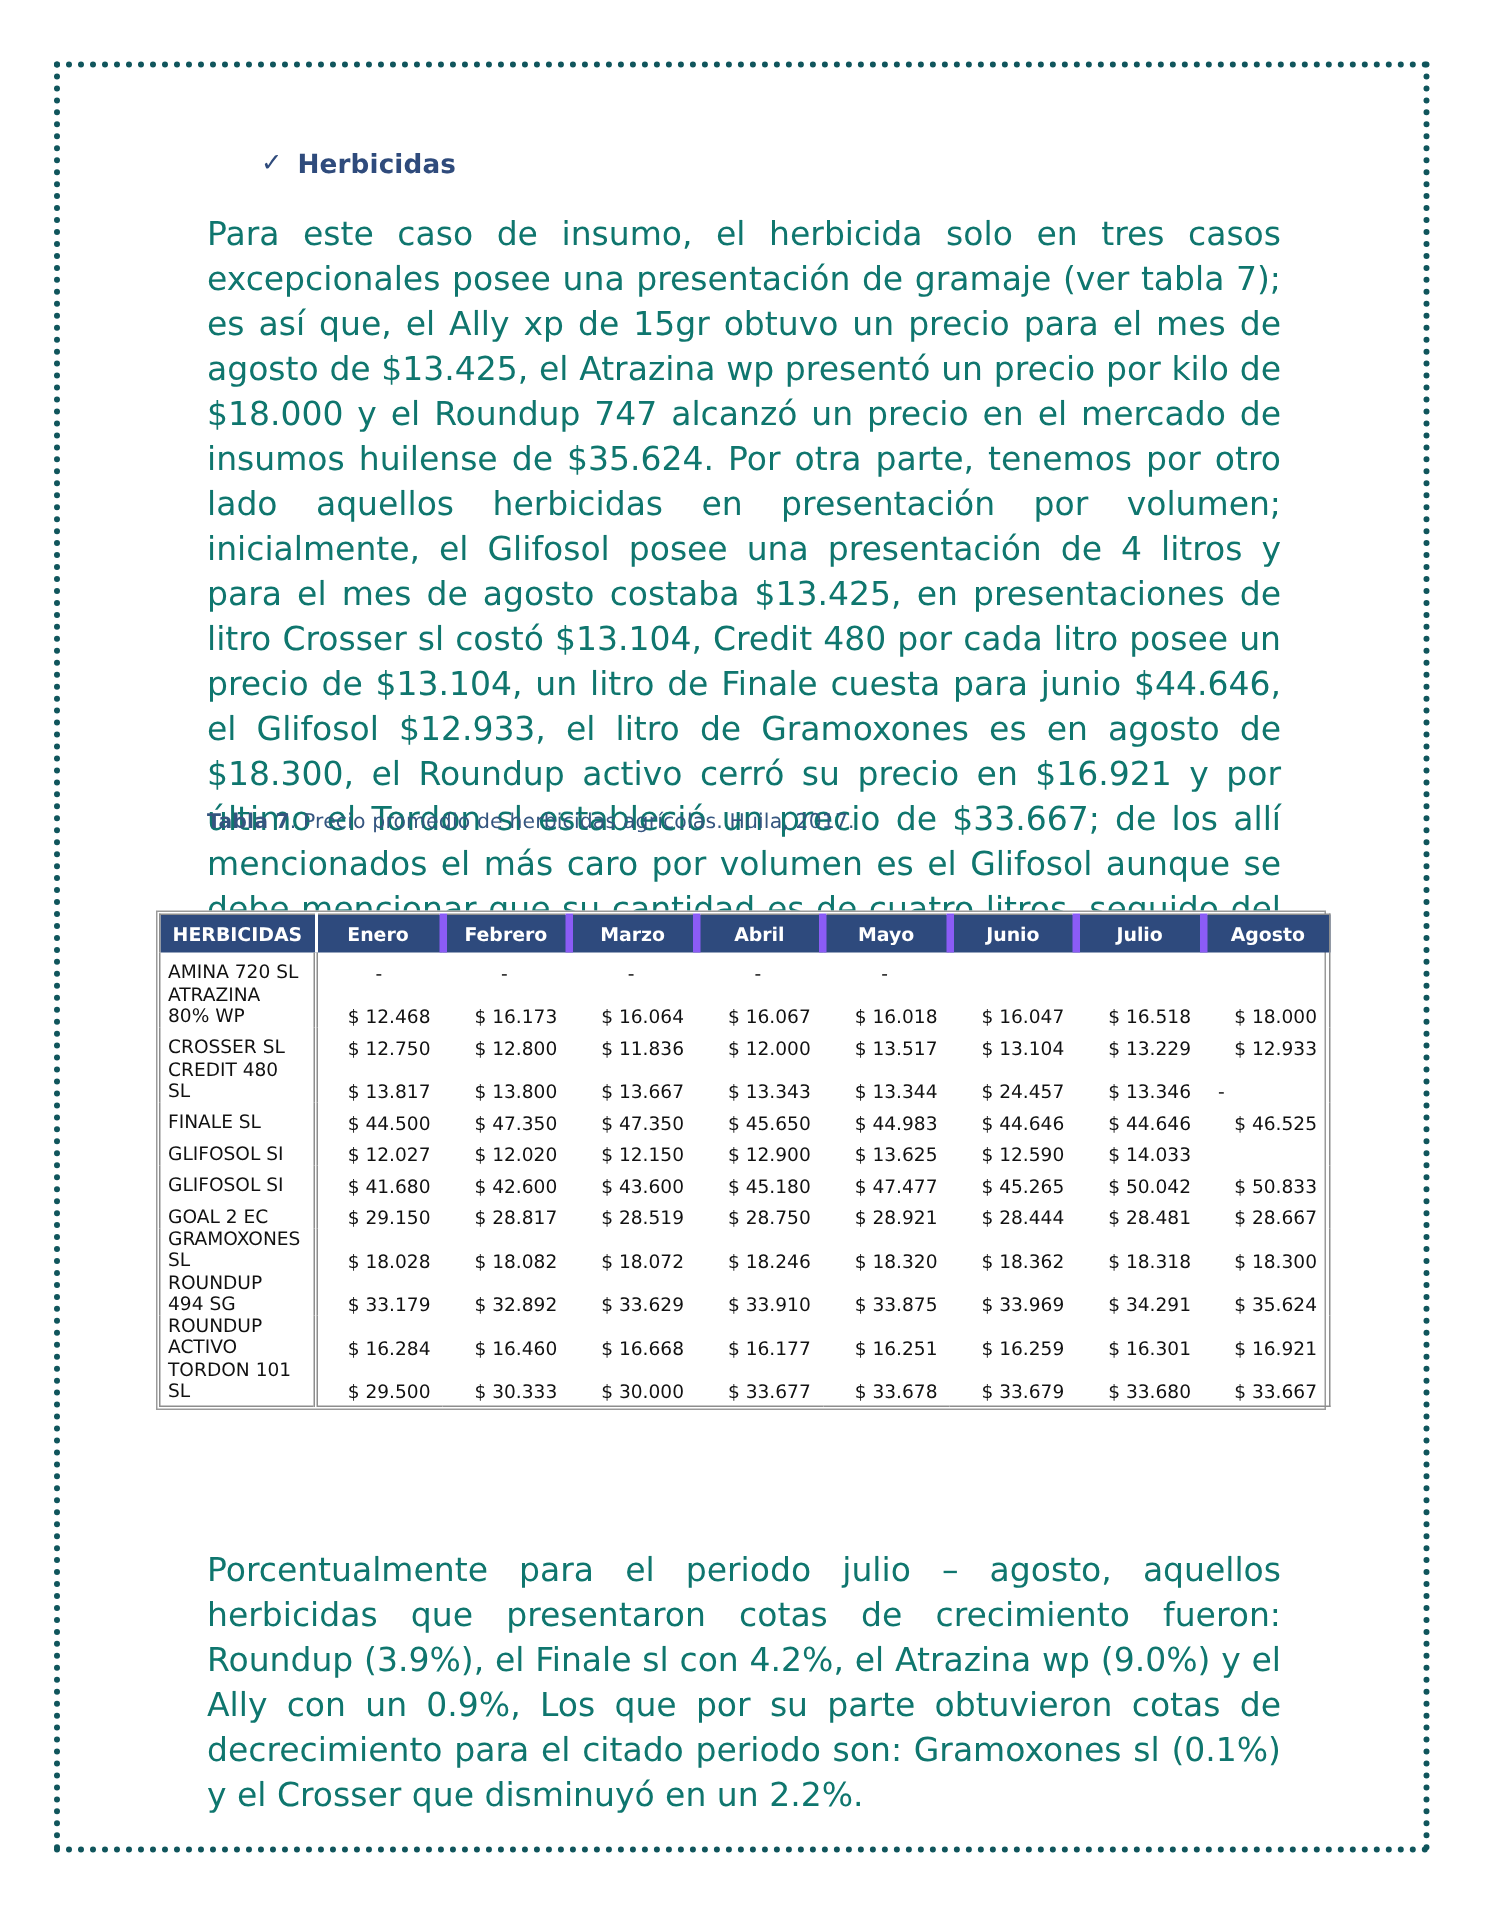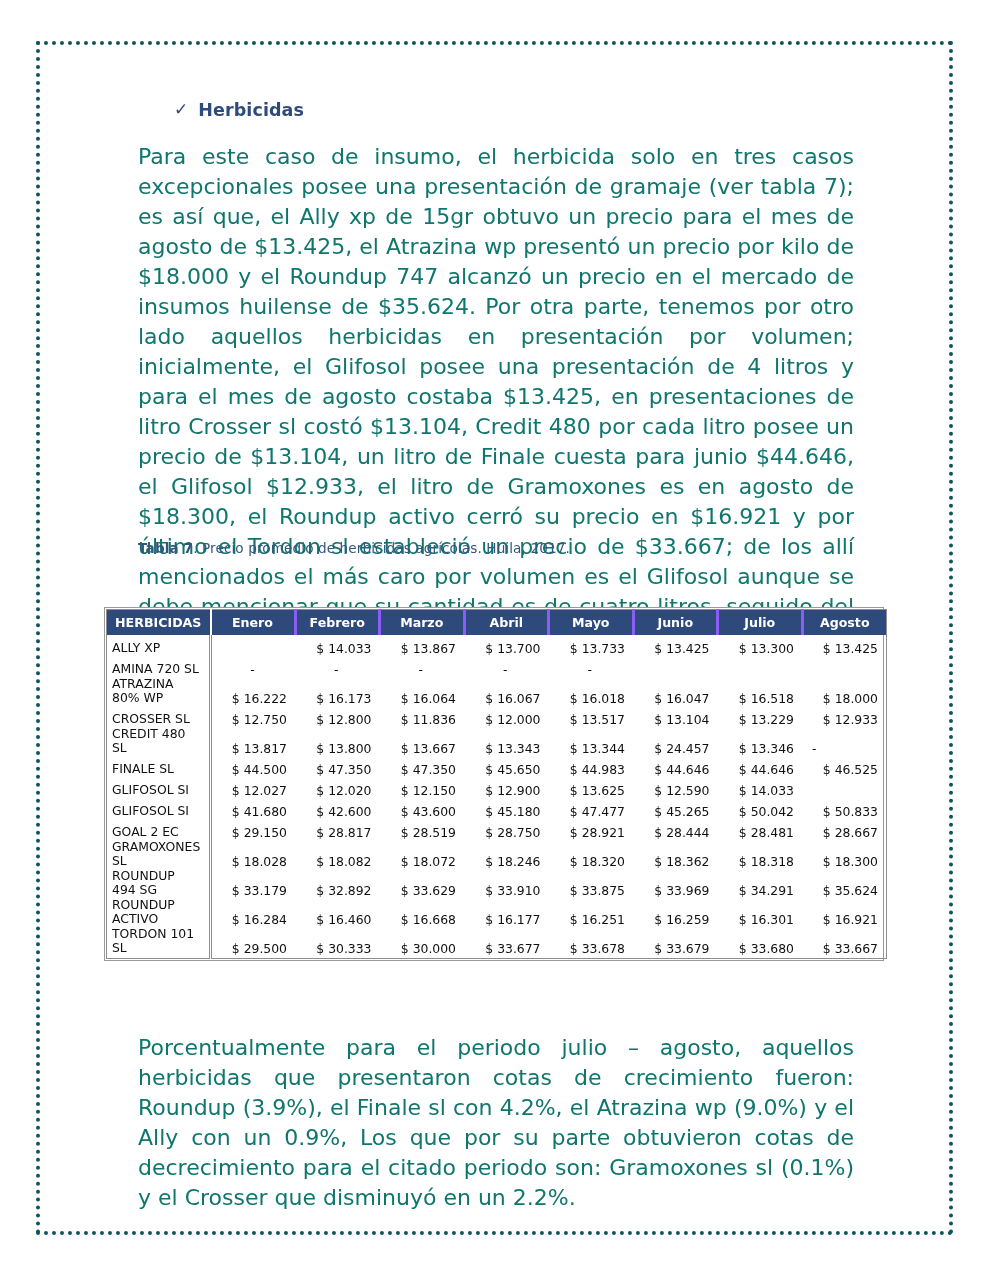--- a/index.html
+++ b/index.html
@@ -105,21 +105,21 @@
     border: 1px solid #8d8d8d;
   }
   table.price-table th {
     background: #2e4a7d;
     color: #ffffff;
     font-size: 12.6px;
     font-weight: bold;
     height: 25px;
     padding: 0 6px;
     text-align: center;
-    border-right: 3px solid #8b5cf6;
+    border-right: 5px solid #8b5cf6;
     box-sizing: border-box;
   }
   table.price-table th:last-child { border-right: none; text-align: center; }
   table.price-table th.col-name {
     border-right: 2px solid #ffffff;
   }
   table.price-table td {
     font-size: 12.4px;
     color: #111111;
     height: 21px;
@@ -190,44 +190,33 @@
           <th>Marzo</th>
           <th>Abril</th>
           <th>Mayo</th>
           <th>Junio</th>
           <th>Julio</th>
           <th>Agosto</th>
         </tr>
     </thead>
     <tbody>
         <tr>
-          <td class="cell-name">ALLY XP</td>
-          <td class="cell-val"></td>
-          <td class="cell-val">$ 14.033</td>
-          <td class="cell-val">$ 13.867</td>
-          <td class="cell-val">$ 13.700</td>
-          <td class="cell-val">$ 13.733</td>
-          <td class="cell-val">$ 13.425</td>
-          <td class="cell-val">$ 13.300</td>
-          <td class="cell-val">$ 13.425</td>
-        </tr>
-        <tr>
           <td class="cell-name">AMINA 720 SL</td>
           <td class="cell-dash">-</td>
           <td class="cell-dash">-</td>
           <td class="cell-dash">-</td>
           <td class="cell-dash">-</td>
           <td class="cell-dash">-</td>
           <td class="cell-val"></td>
           <td class="cell-val"></td>
           <td class="cell-val"></td>
         </tr>
         <tr>
           <td class="cell-name">ATRAZINA 80% WP</td>
-          <td class="cell-val">$ 16.222</td>
+          <td class="cell-val">$ 12.468</td>
           <td class="cell-val">$ 16.173</td>
           <td class="cell-val">$ 16.064</td>
           <td class="cell-val">$ 16.067</td>
           <td class="cell-val">$ 16.018</td>
           <td class="cell-val">$ 16.047</td>
           <td class="cell-val">$ 16.518</td>
           <td class="cell-val">$ 18.000</td>
         </tr>
         <tr>
           <td class="cell-name">CROSSER SL</td>

